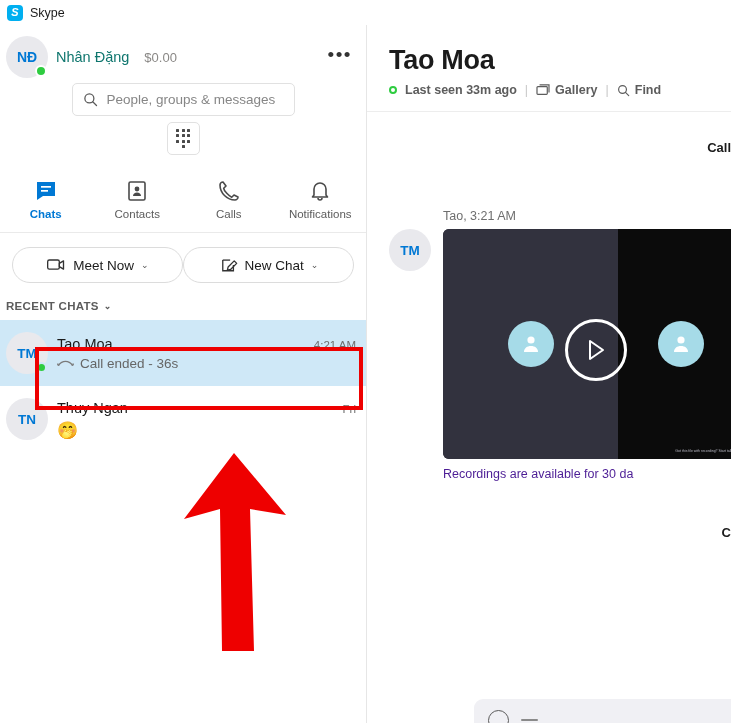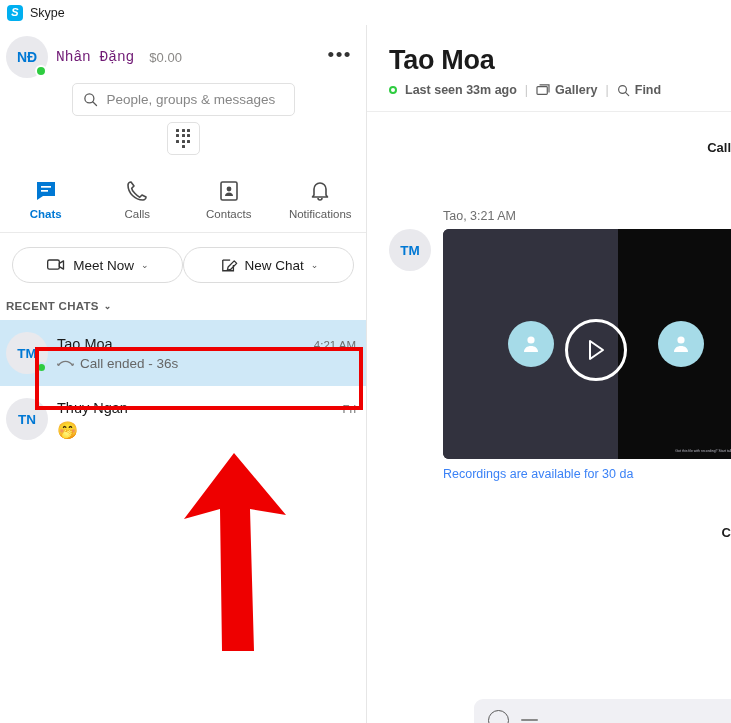--- a/index.html
+++ b/index.html
@@ -48,21 +48,21 @@
     width: 42px; height: 42px; border-radius: 50%;
     background: #e9e9ed; color: #0078d4;
     font-size: 14px; font-weight: bold;
     display: flex; align-items: center; justify-content: center;
   }
   .presence {
     position: absolute; right: 1px; bottom: 1px;
     width: 12px; height: 12px; border-radius: 50%;
     background: #2ecc40; border: 2px solid #ffffff;
   }
-  .profile-name { font-size: 14.5px; color: #701a75; font-family: Liberation Mono, monospace; }
+  .profile-name { font-size: 14.5px; color: #0f766e; }
   .profile-balance { font-size: 13px; color: #8a8886; margin-left: 7px; }
   .more-dots {
     margin-left: auto; font-size: 19px; color: #333; letter-spacing: 1.5px;
     line-height: 0.6; padding-bottom: 5px; cursor: pointer;
   }
 
   
   .search-row { display: flex; align-items: center; padding: 0 10px; gap: 6px; margin-top: 2px; flex-direction: column; }
   .search-box {
     flex: 1 1 auto; height: 33px; border: 1px solid #e1e1e1; border-radius: 5px;
@@ -177,21 +177,21 @@
   }
   .play-circle {
     position: absolute; left: 122px; top: 90px;
     width: 62px; height: 62px; border-radius: 50%; border: 3px solid #ffffff;
     display: flex; align-items: center; justify-content: center; cursor: pointer;
   }
   .tiny-caption {
     position: absolute; right: 6px; bottom: 6px; font-size: 3.5px;
     color: #b9b9c4; white-space: nowrap;
   }
-  .rec-note { margin-top: 8px; font-size: 12.5px; color: #3b82f6; white-space: nowrap; }
+  .rec-note { margin-top: 8px; font-size: 12.5px; color: #4c1d95; white-space: nowrap; }
   .sys-line2 { text-align: right; margin-top: 44px; font-size: 13px; font-weight: bold; color: #1b1b1b; white-space: nowrap; }
 
   .compose-bubble {
     position: absolute; left: 107px; bottom: -18px; width: 330px; height: 42px;
     background: #f0f0f4; border-radius: 9px;
     display: flex; align-items: center; gap: 12px; padding-left: 14px;
   }
   .comp-circle { width: 21px; height: 21px; border-radius: 50%; border: 1.6px solid #5a5a5a; }
   .comp-bar { width: 17px; height: 2.5px; background: #8a8a8a; border-radius: 1px; }
 </style>
@@ -254,34 +254,34 @@
               <path d="M3 3h18v14H9l-6 4z" fill="#0078d4"></path>
               <rect x="7" y="7" width="10" height="1.7" fill="#fff"></rect>
               <rect x="7" y="11" width="7" height="1.7" fill="#fff"></rect>
             </svg>
           </span>
           <span class="tab-label">Chats</span>
         </div>
         <div class="navtab">
           <span>
             <svg class="icon-svg" width="24" height="24" viewBox="0 0 24 24" fill="none" stroke="#4a4a4a" stroke-width="1.6">
-              <path d="M6 3c-1.5 0-3 1.4-3 3 0 8 7 15 15 15 1.6 0 3-1.5 3-3l-4-2-2.3 2.3C12 17 7 12 6.7 9.3L9 7z" stroke-linejoin="round"></path>
-            </svg>
-          </span>
-          <span class="tab-label">Calls</span>
-        </div>
-        <div class="navtab">
-          <span>
-            <svg class="icon-svg" width="24" height="24" viewBox="0 0 24 24" fill="none" stroke="#4a4a4a" stroke-width="1.6">
               <rect x="4" y="3" width="16" height="18" rx="1.5"></rect>
               <circle cx="12" cy="10" r="2.4" fill="#4a4a4a" stroke="none"></circle>
               <path d="M8 17c0-2.2 1.8-3.4 4-3.4s4 1.2 4 3.4" fill="#4a4a4a" stroke="none"></path>
             </svg>
           </span>
           <span class="tab-label">Contacts</span>
+        </div>
+        <div class="navtab">
+          <span>
+            <svg class="icon-svg" width="24" height="24" viewBox="0 0 24 24" fill="none" stroke="#4a4a4a" stroke-width="1.6">
+              <path d="M6 3c-1.5 0-3 1.4-3 3 0 8 7 15 15 15 1.6 0 3-1.5 3-3l-4-2-2.3 2.3C12 17 7 12 6.7 9.3L9 7z" stroke-linejoin="round"></path>
+            </svg>
+          </span>
+          <span class="tab-label">Calls</span>
         </div>
         <div class="navtab">
           <span>
             <svg class="icon-svg" width="24" height="24" viewBox="0 0 24 24" fill="none" stroke="#4a4a4a" stroke-width="1.6">
               <path d="M6 16V10a6 6 0 0 1 12 0v6l1.5 2h-15z" stroke-linejoin="round"></path>
               <path d="M10 19a2 2 0 0 0 4 0"></path>
             </svg>
           </span>
           <span class="tab-label">Notifications</span>
         </div>

